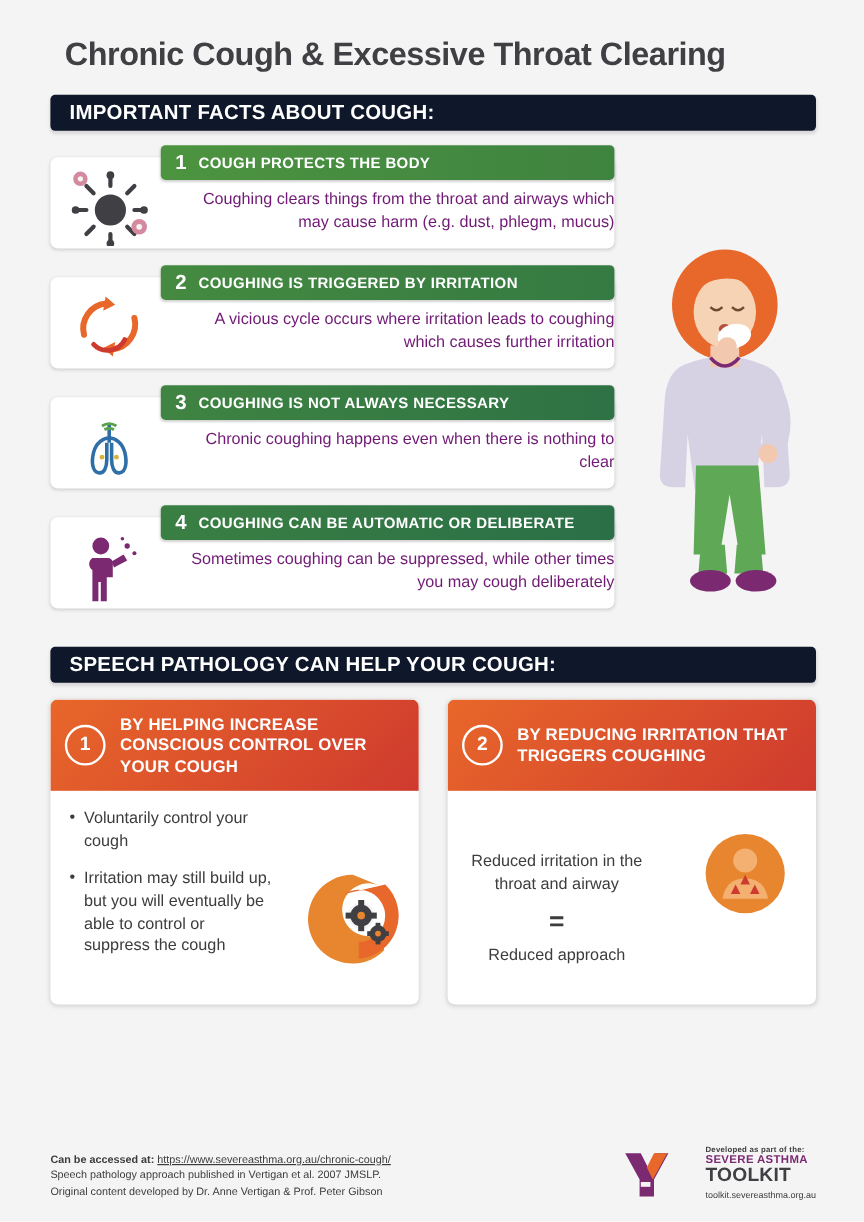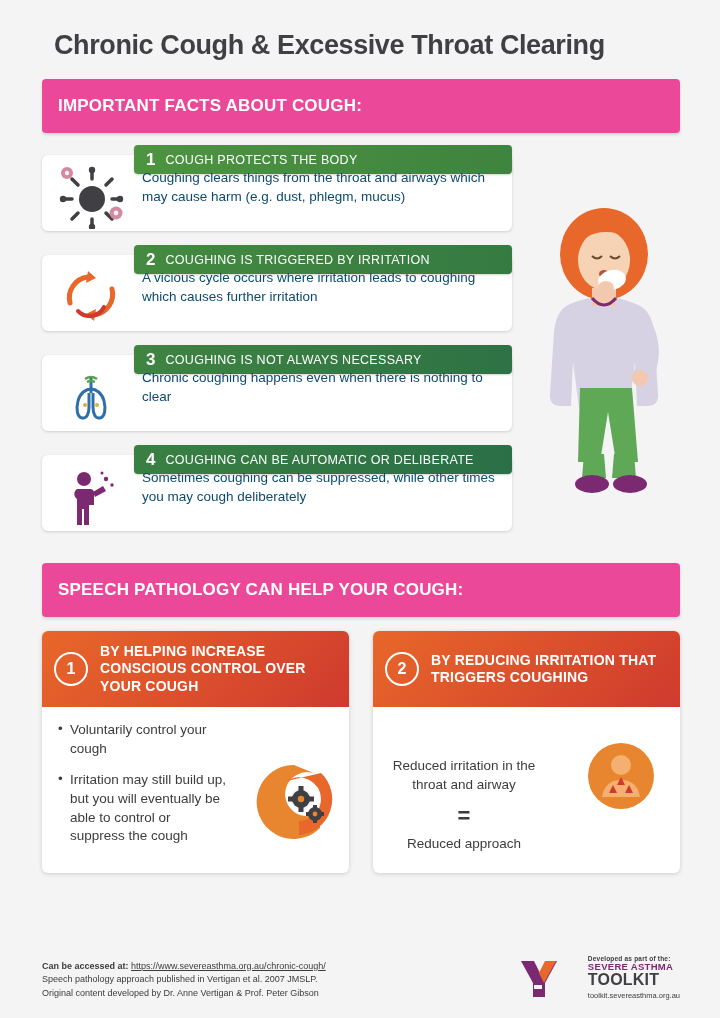--- a/index.html
+++ b/index.html
@@ -30,22 +30,22 @@
     color: #3f3f44;
     letter-spacing: -0.4px;
     margin: 8px 0 0 24px;
   }
 
   
   .section-bar {
     position: relative;
     margin: 18px 0 0 12px;
     width: 638px;
-    height: 54px;
-    background: #ec4899;
+    height: 30px;
+    background: #0f172a;
     border-radius: 4px;
     display: flex;
     align-items: center;
     box-shadow: 0 2px 3px rgba(0,0,0,0.12);
     text-align: center;
   }
   .section-bar .label {
     color: #ffffff;
     font-size: 17px;
     font-weight: bold;
@@ -88,32 +88,33 @@
   .fact-num {
     color: #ffffff;
     font-size: 17px;
     font-weight: bold;
     padding-left: 12px;
     padding-right: 10px;
   }
   .fact-head .fact-title {
     color: #ffffff;
     font-size: 12.5px;
-    font-weight: normal;
+    font-weight: bold;
     letter-spacing: 0.3px;
     text-align: right;
   }
   .fact-body {
     position: absolute;
     left: 100px;
-    top: 24px;
+    top: 36px;
     width: 370px;
     font-size: 13.5px;
     line-height: 1.38;
-    color: #0c4a6e;
+    color: #701a75;
+    text-align: right;
   }
   .fact-icon {
     position: absolute;
     left: 14px;
     top: 18px;
     width: 70px;
     height: 66px;
   }
 
   
@@ -164,21 +165,21 @@
     margin-right: 12px;
   }
   .sp-head-title {
     color: #ffffff;
     font-size: 14px;
     font-weight: bold;
     line-height: 1.25;
     letter-spacing: 0.2px;
   }
   .sp-body {
-    padding: 14px 14px 14px 16px;
+    padding: 14px 14px 26px 16px;
     min-height: 160px;
     position: relative;
     box-sizing: border-box;
   }
   .sp-bullets {
     margin: 0;
     padding: 0;
     list-style: none;
     width: 170px;
     font-size: 13.5px;

